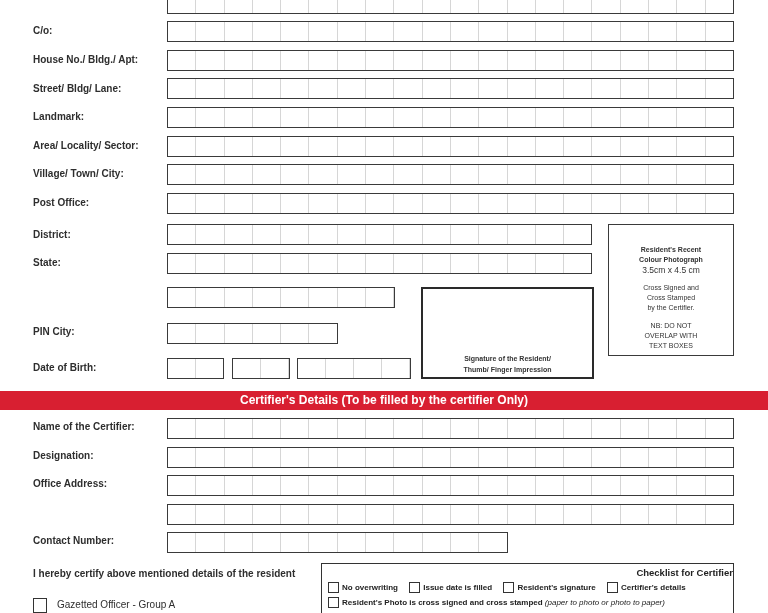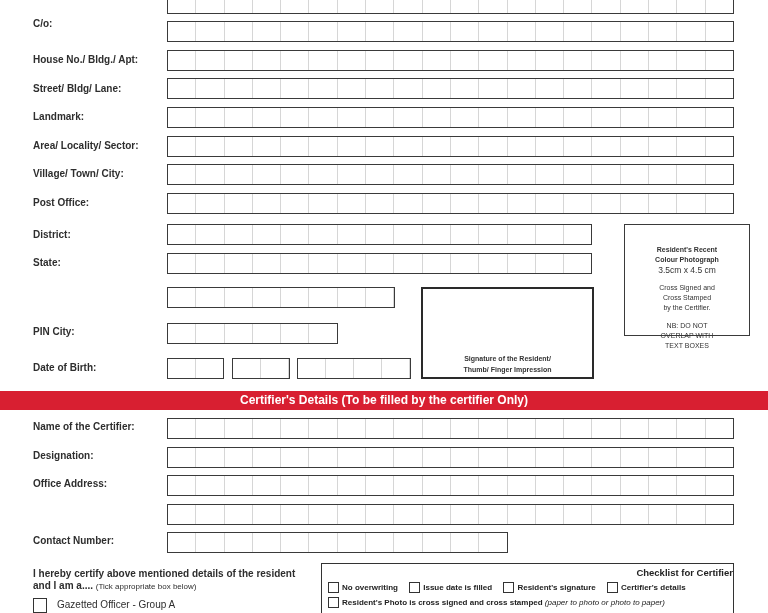--- a/index.html
+++ b/index.html
@@ -3,22 +3,22 @@
 <meta charset="utf-8">
 <style>
   html, body { margin:0; padding:0; background:#ffffff; }
   body { width:768px; height:613px; position:relative; overflow:hidden;
          font-family:"Liberation Sans", "DejaVu Sans", sans-serif; color:#2b2b2b; }
   .lbl { position:absolute; left:33px; font-size:10px; font-weight:bold; color:#2e2e2e; white-space:nowrap; }
   .box { position:absolute; box-sizing:border-box; border:1.5px solid #3a3a3a; background:#fff;
          background-image:repeating-linear-gradient(to right, transparent 0, transparent 27.3px, #d6d6d6 27.3px, #d6d6d6 28.3px);
          background-position:0 0; }
   .box.cells2 { background-image:repeating-linear-gradient(to right, transparent 0, transparent 27px, #d6d6d6 27px, #d6d6d6 28px); }
-  .photo { position:absolute; left:608px; top:224px; width:126px; height:112px; box-sizing:border-box;
-           border:1.3px solid #3a3a3a; text-align:center; font-size:7px; color:#333; line-height:10px;margin-left:16px; }
+  .photo { position:absolute; left:608px; top:224px; width:126px; height:132px; box-sizing:border-box;
+           border:1.3px solid #3a3a3a; text-align:center; font-size:7px; color:#333; line-height:10px; }
   .photo .p1 { margin-top:20px; font-weight:bold; }
   .photo .big { font-size:8.5px; }
   .photo .gap { height:8px; }
   .sig { position:absolute; left:421px; top:287px; width:173px; height:92px; box-sizing:border-box;
          border:2px solid #2a2a2a; text-align:center; font-size:7px; font-weight:bold; color:#333; }
   .sig .txt { position:absolute; left:0; right:0; bottom:2px; line-height:11px; }
   .banner { position:absolute; left:0; top:391px; width:768px; height:19px; background:#d81f31;
             color:#fff; font-weight:bold; font-size:12px; text-align:center; line-height:19px; }
   .cert-text { position:absolute; left:33px; top:568px; font-size:10px; font-weight:bold; color:#2e2e2e; line-height:12px; }
   .cert-text .small { font-weight:normal; font-size:8px; }
@@ -33,21 +33,21 @@
   .checklist .row2 { top:33px; }
   .checklist .cb { width:11px; height:11px; margin-right:3px; }
   .checklist .item { display:inline-block; margin-right:9px; }
   .checklist em { font-weight:normal; font-style:italic;margin-top:22px; }
 </style>
 </head>
 <body>
 
 <div class="box" style="left:167px;top:-6px;width:567px;height:20px;"></div>
 
-<div class="lbl" style="top:18px">C/o:</div>
+<div class="lbl" style="top:25px">C/o:</div>
 <div class="box" style="left:167px;top:21px;width:567px;height:21px"></div>
 
 <div class="lbl" style="top:54px">House No./ Bldg./ Apt:</div>
 <div class="box" style="left:167px;top:50px;width:567px;height:21px"></div>
 
 <div class="lbl" style="top:83px">Street/ Bldg/ Lane:</div>
 <div class="box" style="left:167px;top:78px;width:567px;height:21px"></div>
 
 <div class="lbl" style="top:111px">Landmark:</div>
 <div class="box" style="left:167px;top:107px;width:567px;height:21px"></div>
@@ -108,21 +108,20 @@
 
 <div class="lbl" style="top:478px">Office Address:</div>
 <div class="box" style="left:167px;top:475px;width:567px;height:21px"></div>
 <div class="box" style="left:167px;top:504px;width:567px;height:21px"></div>
 
 <div class="lbl" style="top:535px">Contact Number:</div>
 <div class="box" style="left:167px;top:532px;width:341px;height:21px"></div>
 
 <div class="cert-text">
   <div>I hereby certify above mentioned details of the resident</div>
-  <div><span>and I am a....</span> <span class="small">(Tick appropriate box below)</span></div>
 </div>
 
 <div class="gaz">
   <span class="cb"></span><span>Gazetted Officer - Group A</span>
 </div>
 
 <div class="checklist">
   <div class="title">Checklist for Certifier</div>
   <div class="row row1">
     <span class="item"><span class="cb"></span><span>No overwriting</span></span>

